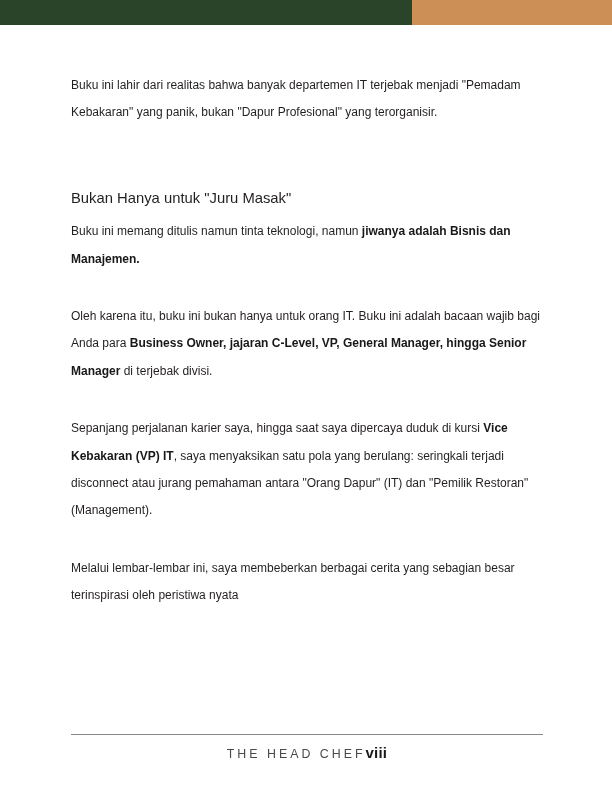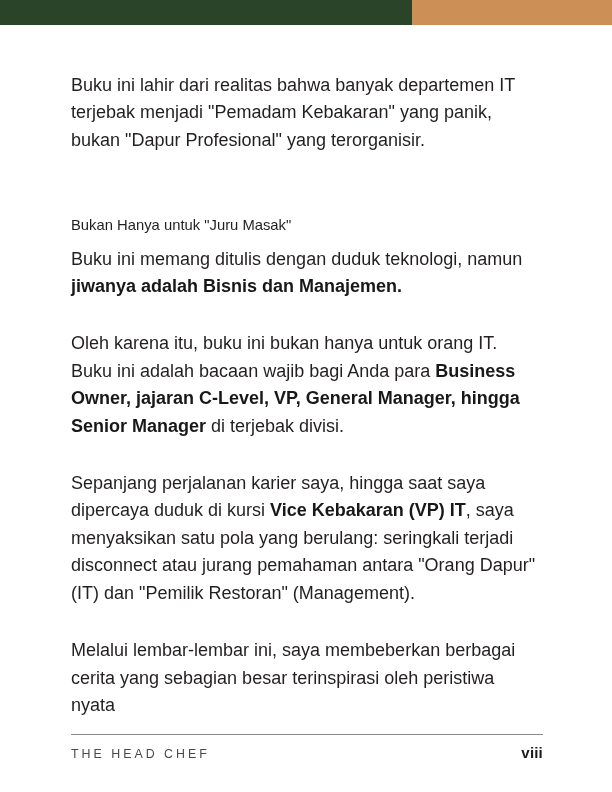--- a/index.html
+++ b/index.html
@@ -45,21 +45,21 @@
     height: 767px;
   }
   .content {
     position: absolute;
     left: 71px;
     top: 47px;
     width: 472px;
   }
 
   .para {
-    font-size: 18px;
+    font-size: 12px;
     line-height: 27.4px;
     color: #231f20;
     margin: 0;
     letter-spacing: 0.0px;
     text-align: left;
   }
   .para b, .para strong {
     font-weight: 700;
     color: #181818;
   }
@@ -88,21 +88,21 @@
     width: 472px;
     height: 1px;
     background: #8a8a8a;
     margin: 0;
     padding: 0;
     border: 0;
   }
   .footer-row {
     display: flex;
     align-items: baseline;
-    justify-content: space-between;
+    justify-content: center;
     margin-top: 9px;
   }
   .footer-title {
     font-size: 12.4px;
     letter-spacing: 3.0px;
     color: #4a4a4a;
     font-weight: 400;
     white-space: nowrap;
   }
   .footer-page {
@@ -128,21 +128,21 @@
       <span>Buku ini lahir dari realitas bahwa banyak departemen IT terjebak menjadi "Pemadam Kebakaran" yang panik, bukan "Dapur Profesional" yang terorganisir.</span>
     </p>
 
     <div class="gap-xl"></div>
 
     <p class="heading">Bukan Hanya untuk "Juru Masak"</p>
 
     <div class="gap-sm"></div>
 
     <p class="para">
-      <span>Buku ini memang ditulis dengan duduk teknologi, namun </span><b>jiwanya adalah Bisnis dan Manajemen.</b>
+      <span>Buku ini memang ditulis namun tinta teknologi, namun </span><b>jiwanya adalah Bisnis dan Manajemen.</b>
     </p>
 
     <div class="gap-md"></div>
 
     <p class="para">
       <span>Oleh karena itu, buku ini bukan hanya untuk orang IT. Buku ini adalah bacaan wajib bagi Anda para </span><b>Business Owner, jajaran C-Level, VP, General Manager, hingga Senior Manager</b><span> di terjebak divisi.</span>
     </p>
 
     <div class="gap-md"></div>
 

